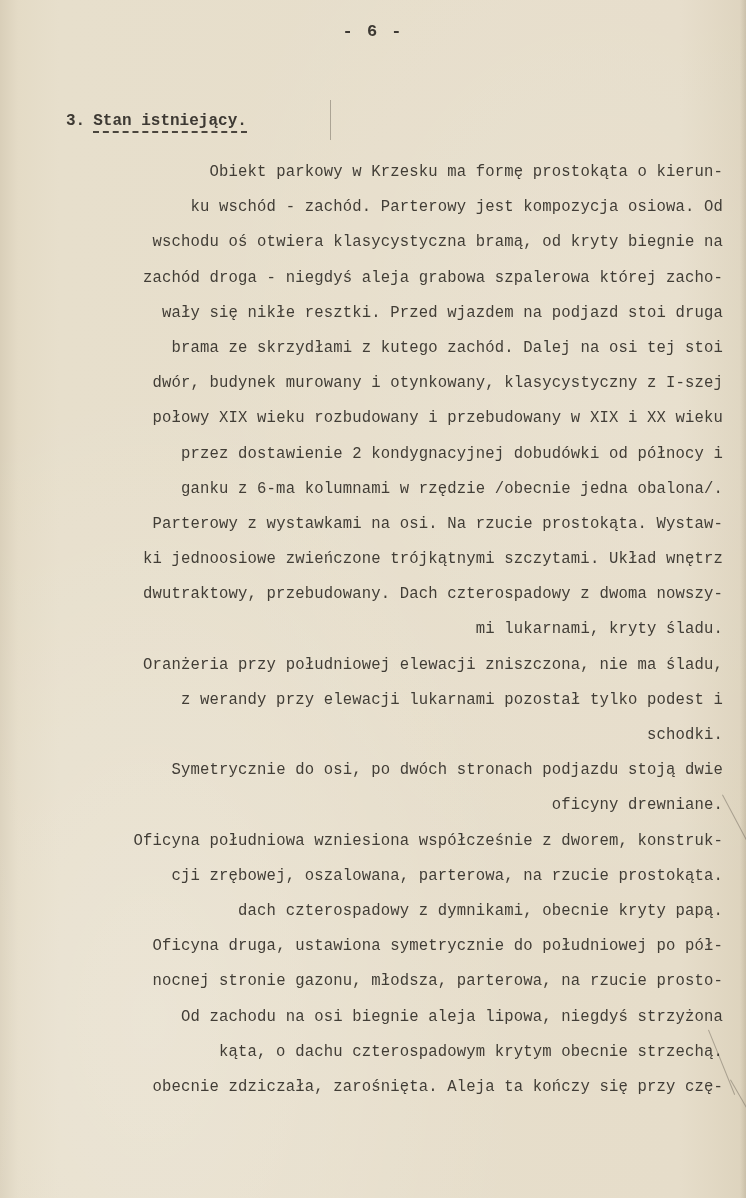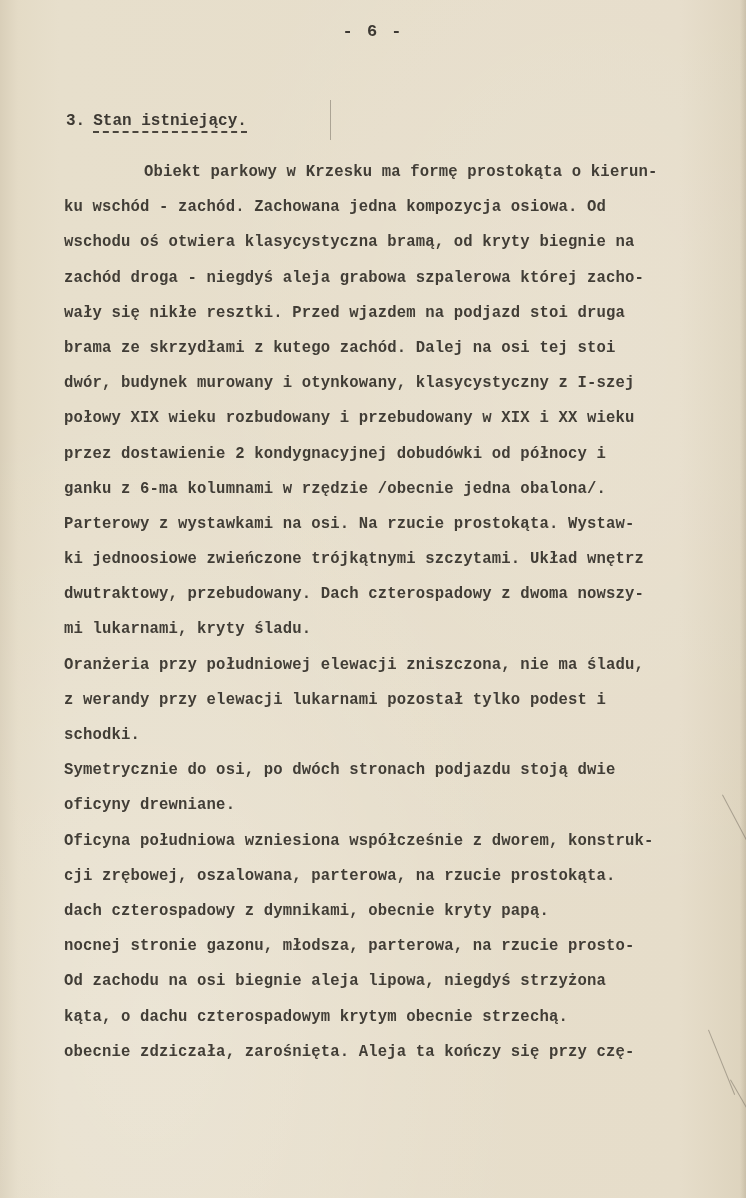--- a/index.html
+++ b/index.html
@@ -48,29 +48,30 @@
       font-weight: bold;
       color: #3d3933;
     }
     .heading .num { margin-right: 8px; }
     .heading .title {
       border-bottom: 2px dashed #4a453d;
       padding-bottom: 1px;
     }
     .body-text {
       position: absolute;
-      left: 64px;
+      left: 53px;
       top: 155px;
       width: 670px;
       font-family: "Liberation Mono", monospace;
       font-size: 15.6px;
       line-height: 35.2px;
       color: #413d36;
-      font-weight: bold;
+      font-weight: normal;
       letter-spacing: 0.15px;
+      text-align: right;
     }
     .line {
       display: block;
       white-space: pre;
       height: 35.2px;
     }
     .line.indent { padding-left: 80px; }
     .stroke {
       position: absolute;
       background: #7a7266;
@@ -90,39 +91,40 @@
   <div class="stroke" style="left:730px;top:1080px;width:1px;height:40px;transform:rotate(-30deg);"></div>
 
   <div class="page-number">- 6 -</div>
 
   <div class="heading">
     <span class="num">3.</span><span class="title">Stan istniejący.</span>
   </div>
 
   <div class="body-text">
     <span class="line indent">Obiekt parkowy w Krzesku ma formę prostokąta o kierun-</span>
-    <span class="line">ku wschód - zachód. Zachowana jedna kompozycja osiowa. Od</span>
+    <span class="line">ku wschód - zachód. Parterowy jest kompozycja osiowa. Od</span>
     <span class="line">wschodu oś otwiera klasycystyczna bramą, od kryty biegnie na</span>
     <span class="line">zachód droga - niegdyś aleja grabowa szpalerowa której zacho-</span>
     <span class="line">wały się nikłe resztki. Przed wjazdem na podjazd stoi druga</span>
     <span class="line">brama ze skrzydłami z kutego zachód. Dalej na osi tej stoi</span>
     <span class="line">dwór, budynek murowany i otynkowany, klasycystyczny z I-szej</span>
     <span class="line">połowy XIX wieku rozbudowany i przebudowany w XIX i XX wieku</span>
     <span class="line">przez dostawienie 2 kondygnacyjnej dobudówki od północy i</span>
     <span class="line">ganku z 6-ma kolumnami w rzędzie /obecnie jedna obalona/.</span>
     <span class="line">Parterowy z wystawkami na osi. Na rzucie prostokąta. Wystaw-</span>
     <span class="line">ki jednoosiowe zwieńczone trójkątnymi szczytami. Układ wnętrz</span>
     <span class="line">dwutraktowy, przebudowany. Dach czterospadowy z dwoma nowszy-</span>
     <span class="line">mi lukarnami, kryty śladu.</span>
     <span class="line">Oranżeria przy południowej elewacji zniszczona, nie ma śladu,</span>
     <span class="line">z werandy przy elewacji lukarnami pozostał tylko podest i</span>
     <span class="line">schodki.</span>
     <span class="line">Symetrycznie do osi, po dwóch stronach podjazdu stoją dwie</span>
     <span class="line">oficyny drewniane.</span>
     <span class="line">Oficyna południowa wzniesiona współcześnie z dworem, konstruk-</span>
     <span class="line">cji zrębowej, oszalowana, parterowa, na rzucie prostokąta.</span>
     <span class="line">dach czterospadowy z dymnikami, obecnie kryty papą.</span>
+    <span class="line">Oficyna druga, ustawiona symetrycznie do południowej po pół-</span>
     <span class="line">nocnej stronie gazonu, młodsza, parterowa, na rzucie prosto-</span>
     <span class="line">Od zachodu na osi biegnie aleja lipowa, niegdyś strzyżona</span>
     <span class="line">kąta, o dachu czterospadowym krytym obecnie strzechą.</span>
     <span class="line">obecnie zdziczała, zarośnięta. Aleja ta kończy się przy czę-</span>
   </div>
 </div>
 
 </body></html>

